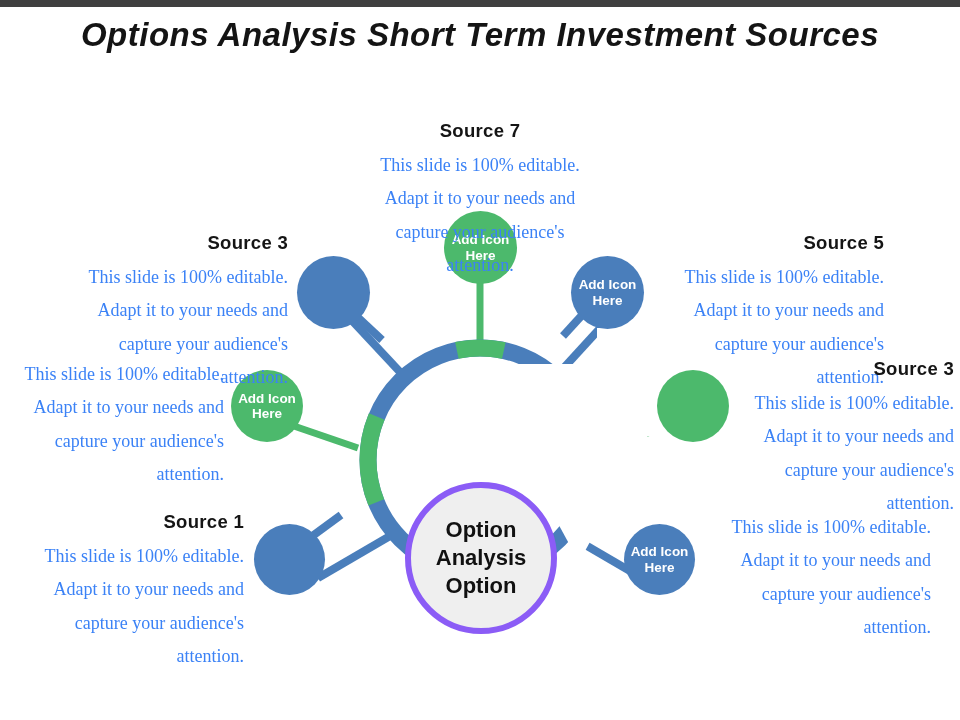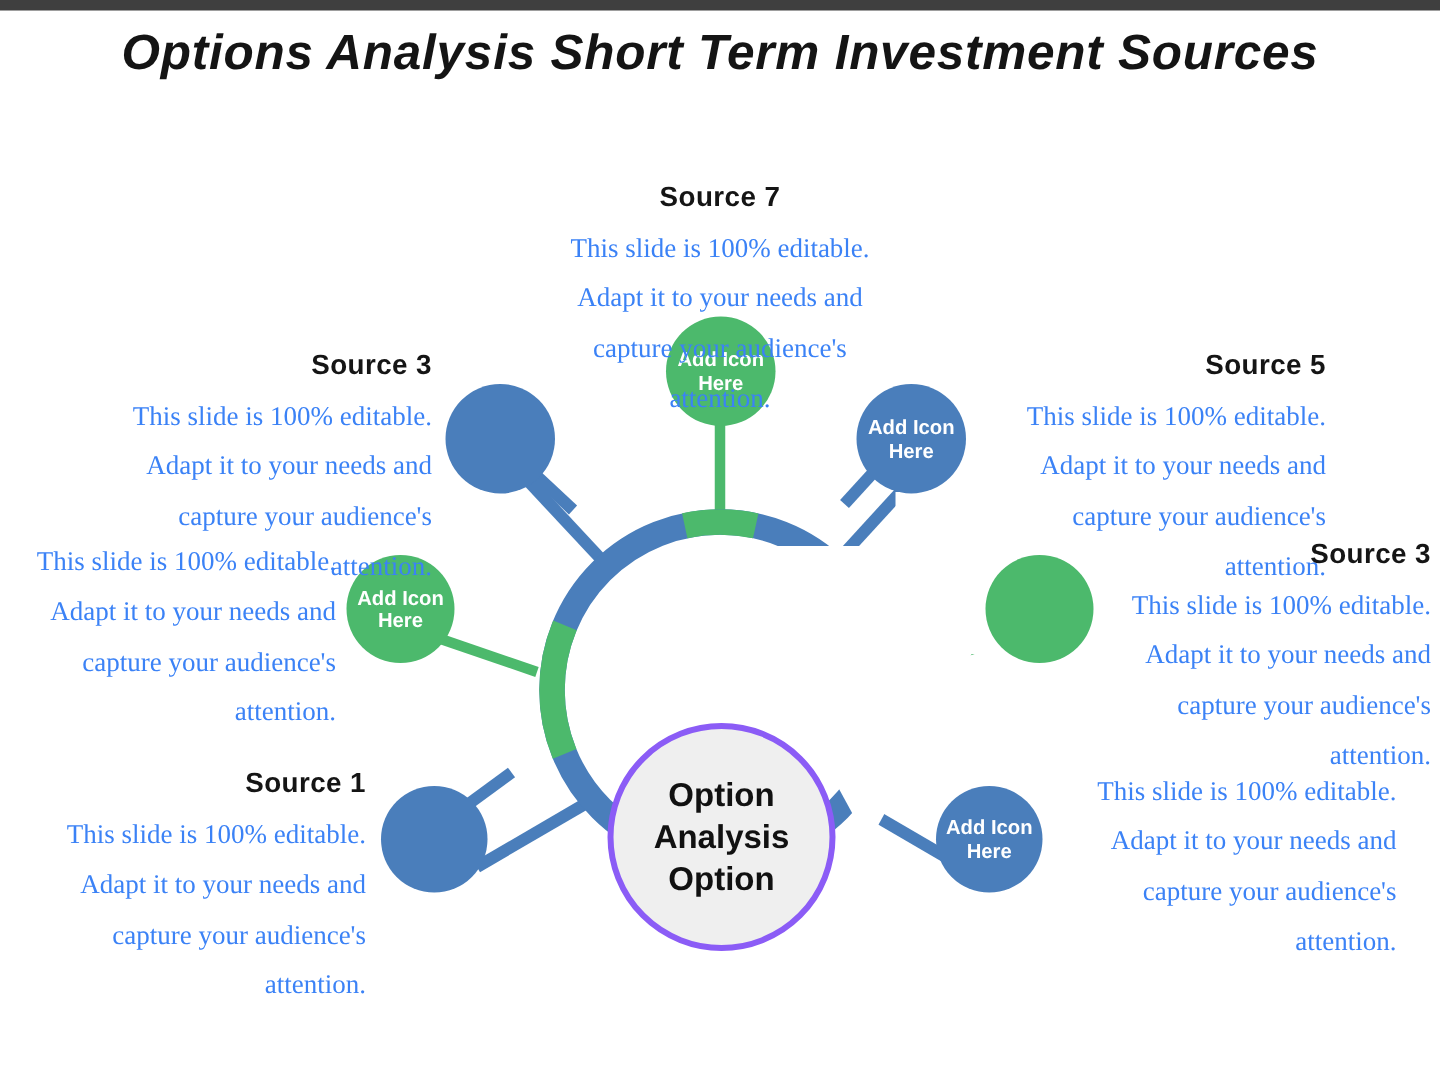--- a/index.html
+++ b/index.html
@@ -78,21 +78,21 @@
 
   
   #hub {
     position: absolute;
     left: 405px;
     top: 482px;
     width: 152px;
     height: 152px;
     border-radius: 50%;
     background: #efefef;
-    border: 4px solid #8b5cf6;
+    border: 6px solid #8b5cf6;
     display: flex;
     align-items: center;
     justify-content: center;
     box-sizing: border-box;
   }
   #hub .hub-text {
     font-size: 22px;
     font-weight: 700;
     color: #111111;
     line-height: 1.28;

